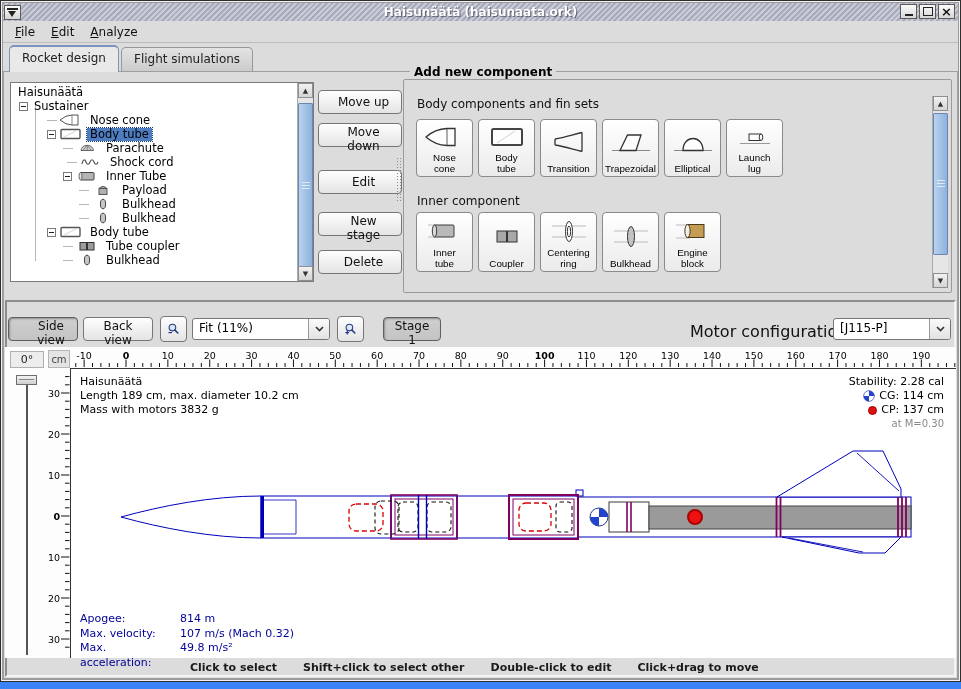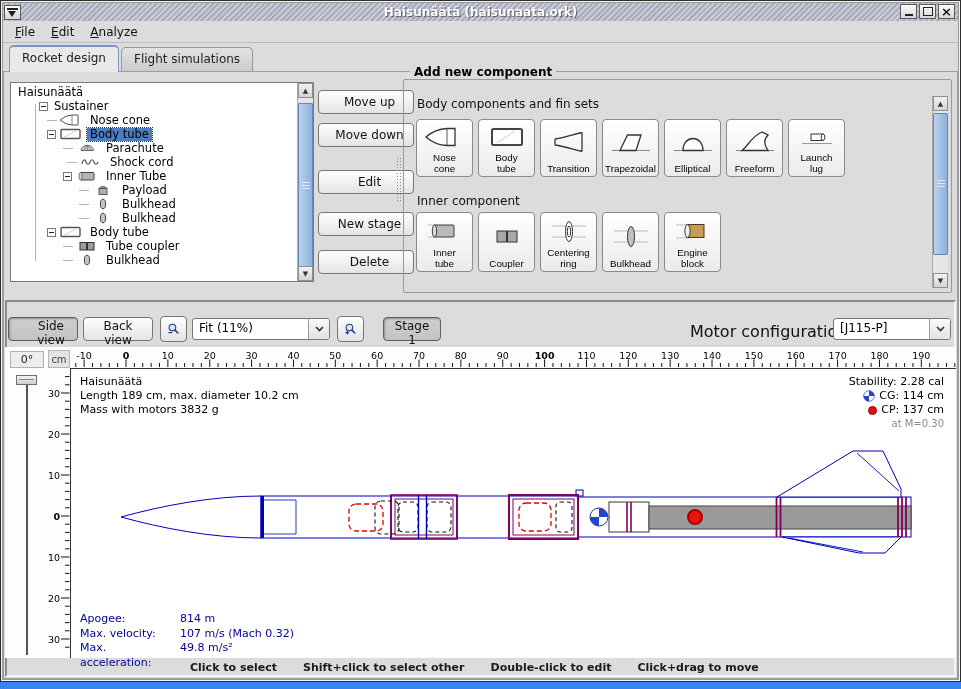--- a/index.html
+++ b/index.html
@@ -51,21 +51,21 @@
   .vscroll{position:absolute;top:0;bottom:0;right:0;width:16px;background:#e6e6e6;border-left:1px solid #aaa;box-sizing:border-box;}
   .sb-btn{position:absolute;left:0;right:0;height:15px;background:linear-gradient(#f2f2f2,#d4d4d4);
     border:1px solid #8f8f8f;box-sizing:border-box;font-size:7px;color:#333;display:flex;align-items:center;justify-content:center;}
   .sb-up{top:0;} .sb-down{bottom:0;}
   .sb-thumb{position:absolute;left:0;right:0;background:linear-gradient(90deg,#bad2ee,#8db1dd);
     border:1px solid #6787b5;box-sizing:border-box;border-radius:1px;display:flex;align-items:center;justify-content:center;}
   .sb-grip{width:8px;height:8px;background:repeating-linear-gradient(#ffffffaa 0 1px,transparent 1px 3px);}
   
   .btn{border:1px solid #767676;border-radius:4px;background:linear-gradient(#fefefe,#e4e4e4);
     font-family:"DejaVu Sans",sans-serif;font-size:12px;color:#111;box-sizing:border-box;}
-  .action-btn{position:absolute;left:318px;width:96px;height:24px;padding-left:13px;}
+  .action-btn{position:absolute;left:318px;width:84px;height:24px;padding-left:13px;}
   .btn.pressed{background:linear-gradient(#cfcfcf,#c4c4c4);box-shadow:inset 1px 1px 2px #8f8f8f;border-color:#5f5f5f;}
   .splitter{position:absolute;left:396px;top:157px;width:6px;height:46px;
     background-image:radial-gradient(#8a8a8a 30%,transparent 32%);background-size:3px 3px;}
   
   .groupbox{position:absolute;left:403px;top:79px;width:549px;height:214px;border:1px solid #9a9a9a;
     border-radius:2px;box-sizing:border-box;}
   .group-title{position:absolute;left:410px;top:65px;font-size:12px;font-weight:bold;color:#000;
     background:#dcdcdc;padding:0 4px;z-index:2;}
   .group-label{position:absolute;font-size:12px;color:#111;}
   .comp-row{position:absolute;display:flex;gap:5px;}
@@ -148,21 +148,21 @@
         <div class="tab">Flight simulations</div>
       </div>
     <div class="tabpanel"></div>
 
     <div class="tree-panel">
       <div class="tree-trunk"></div>
       <div class="tree-rows">
           <div class="tree-row" style="padding-left: 4px;">
             <span class="tlabel">Haisunäätä</span>
           </div>
-          <div class="tree-row" style="padding-left: 28px;">
+          <div class="tree-row" style="padding-left: 8px;">
             <span class="exp"></span>
             <span class="tlabel">Sustainer</span>
           </div>
           <div class="tree-row" style="padding-left: 36px;">
             <span class="conn"></span>
             <span class="ticon">
               <svg width="24" height="12" viewBox="0 0 24 12">
                 <path d="M1,6 Q7,1 13,1 L19,1 L19,11 L13,11 Q7,11 1,6 Z" fill="#fff" stroke="#555"></path>
                 <line x1="13" y1="1" x2="13" y2="11" stroke="#555" stroke-width="0.7"></line>
               </svg>
@@ -332,29 +332,20 @@
           <div class="clabel">Trapezoidal</div>
         </button>
         <button class="comp-btn">
           <div class="cicon">
             <svg width="46" height="28" viewBox="0 0 46 28">
               <line x1="4" y1="22.5" x2="42" y2="22.5" stroke="#888"></line>
               <path d="M13,22.5 C13,6.5 33,6.5 33,22.5 Z" fill="#fdfdfd" stroke="#333" stroke-width="1.3"></path>
             </svg>
           </div>
           <div class="clabel">Elliptical</div>
-        </button>
-        <button class="comp-btn">
-          <div class="cicon">
-            <svg width="46" height="28" viewBox="0 0 46 28">
-              <line x1="4" y1="22.5" x2="42" y2="22.5" stroke="#888"></line>
-              <path d="M10,22.5 C16,18 20,8 30,4 L36,7 C31,12 32,17 36,22.5 Z" fill="#fdfdfd" stroke="#333" stroke-width="1.3"></path>
-            </svg>
-          </div>
-          <div class="clabel">Freeform</div>
         </button>
         <button class="comp-btn">
           <div class="cicon">
             <svg width="46" height="28" viewBox="0 0 46 28">
               <line x1="8" y1="20.5" x2="38" y2="20.5" stroke="#999"></line>
               <rect x="17" y="11" width="12" height="6.5" fill="#fdfdfd" stroke="#333"></rect>
               <ellipse cx="29" cy="14.2" rx="1.8" ry="3.2" fill="#fff" stroke="#333"></ellipse>
             </svg>
           </div>
           <div class="clabel">Launch lug</div>

